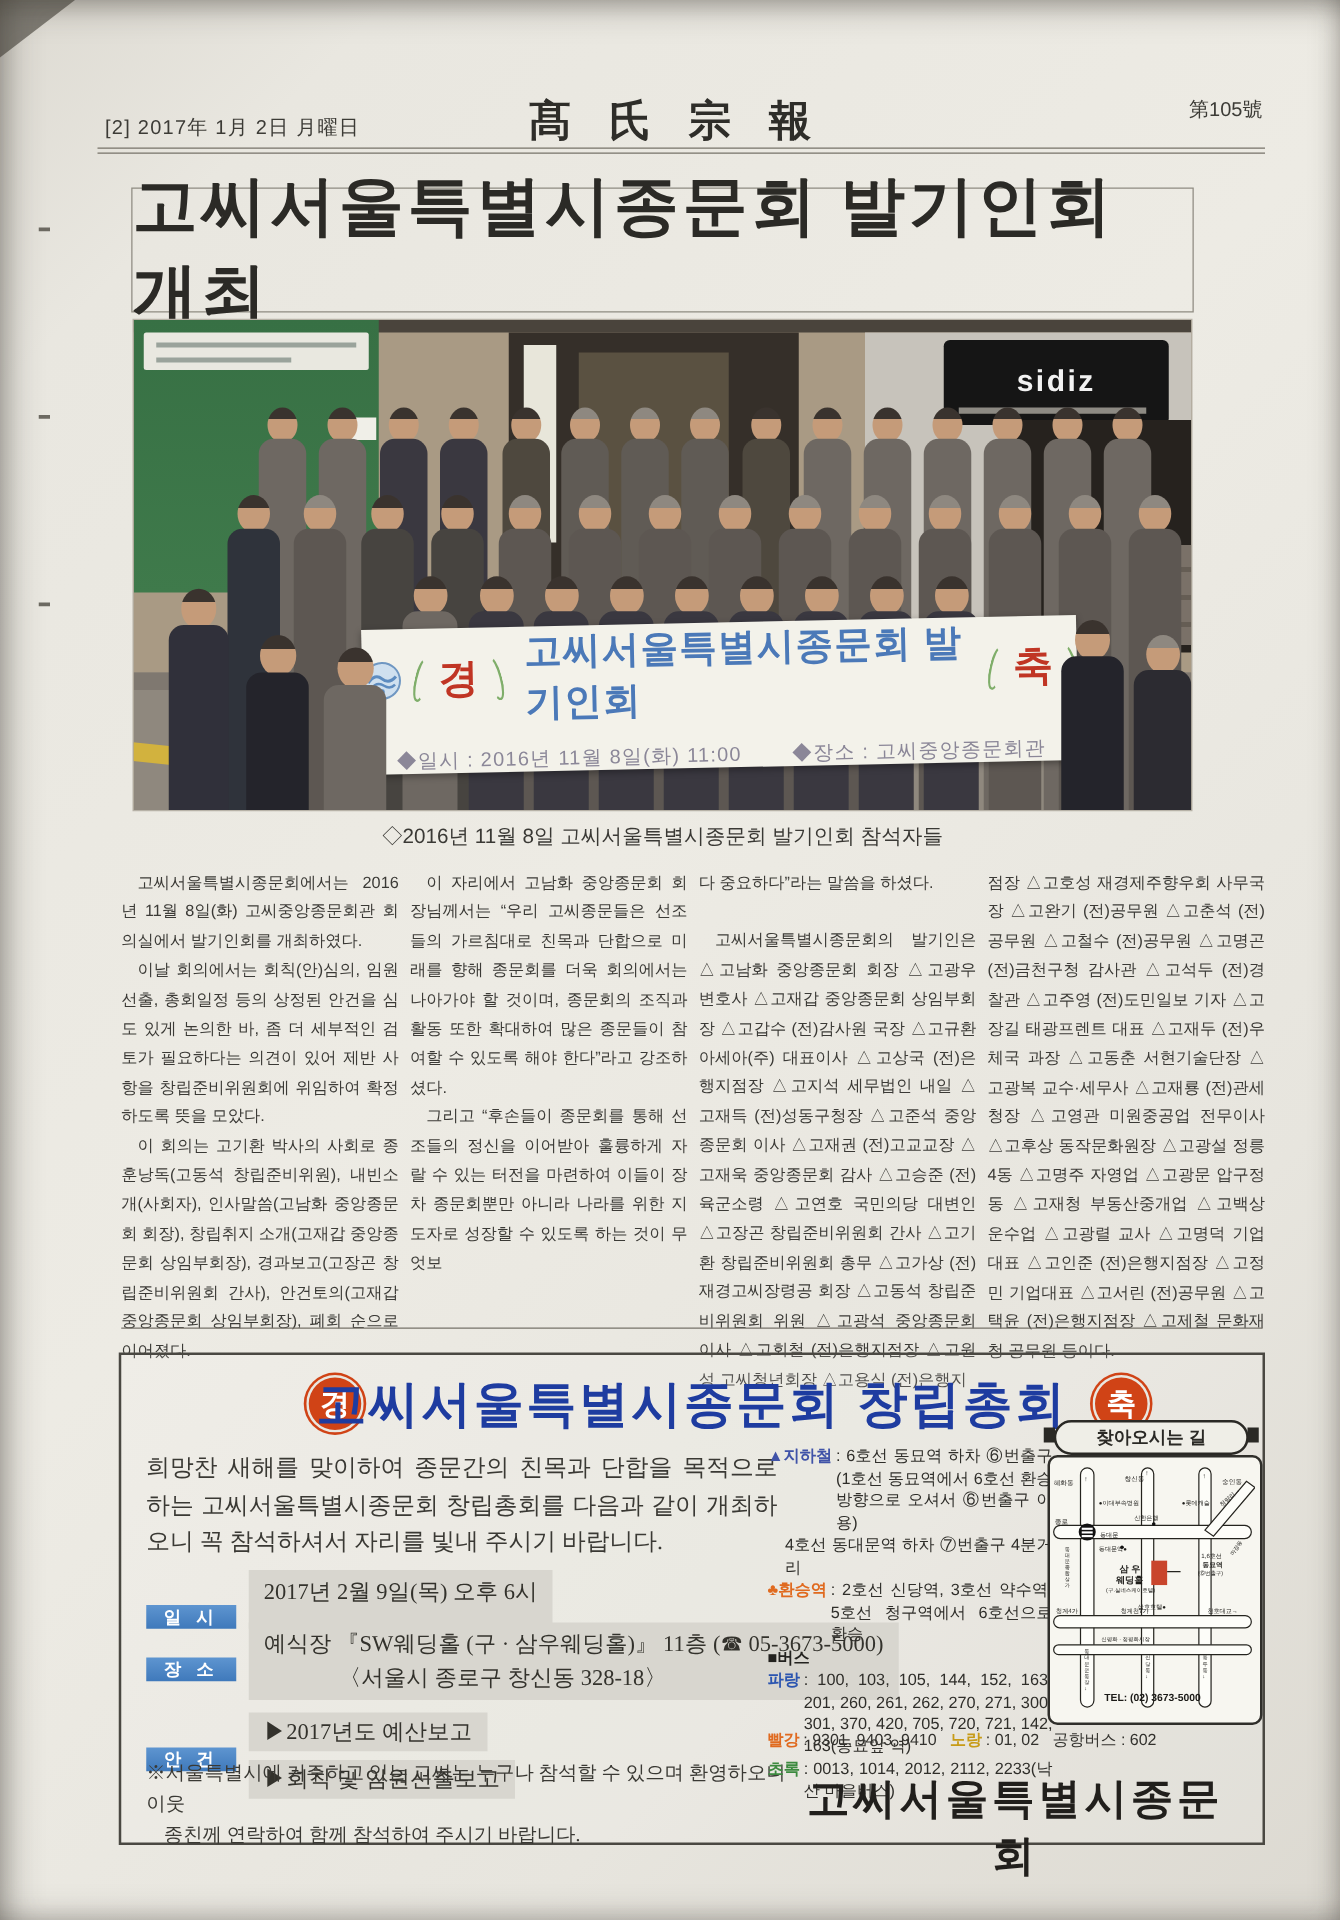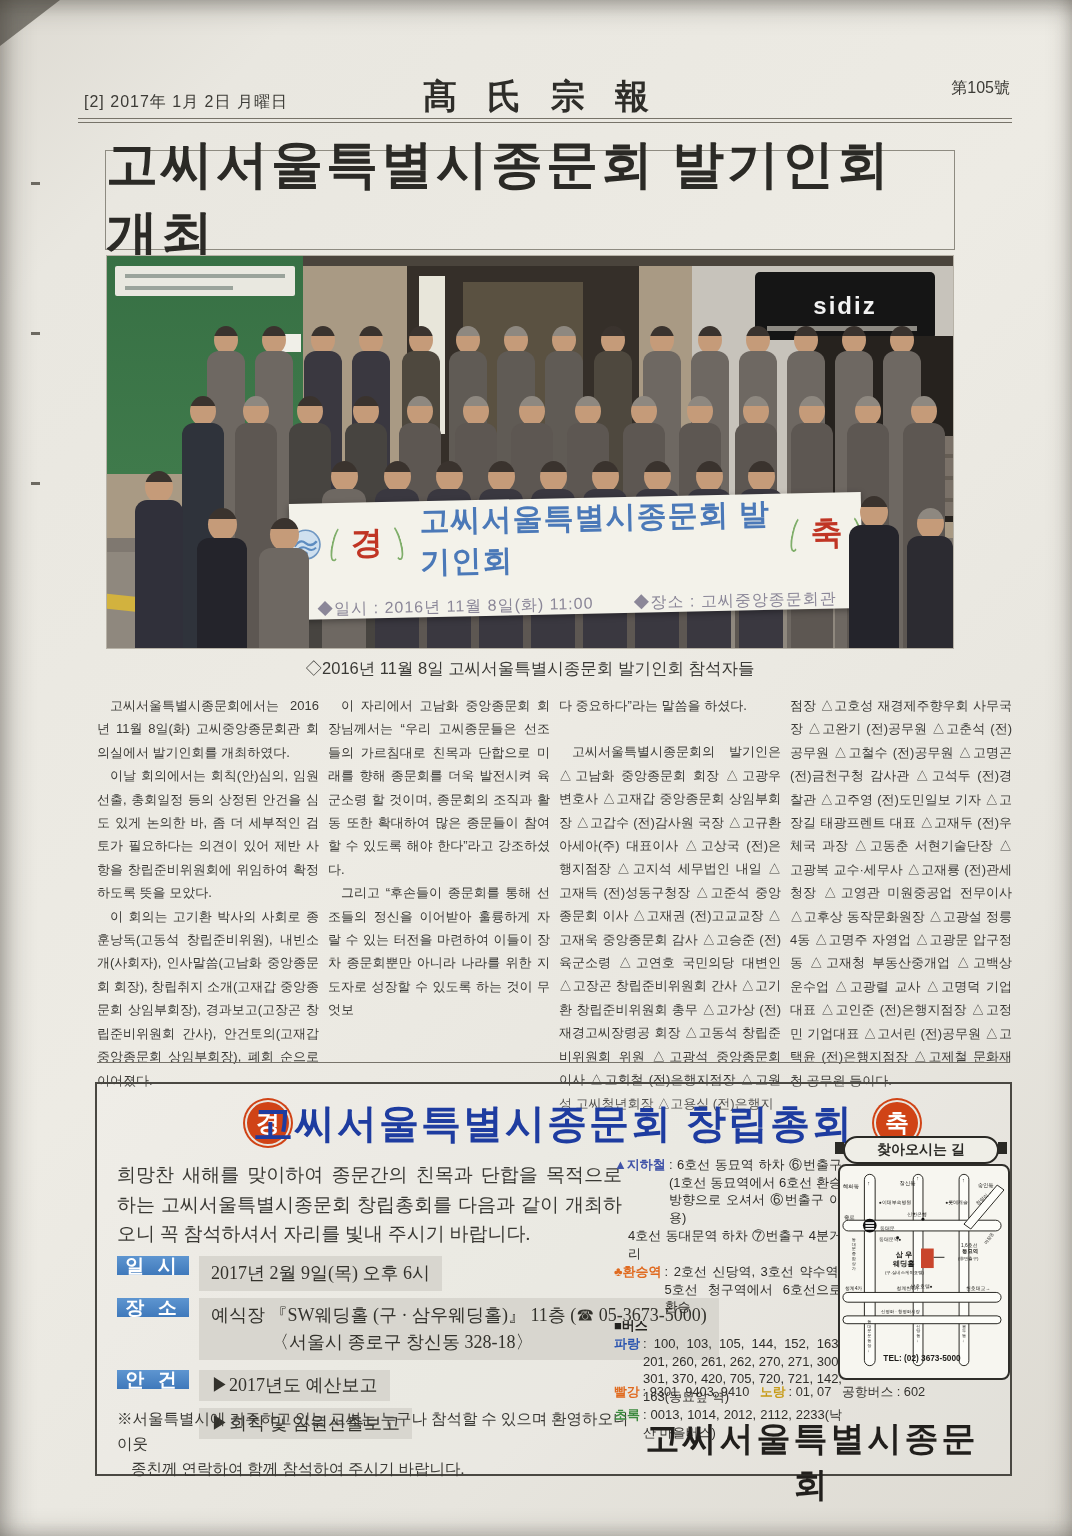--- a/index.html
+++ b/index.html
@@ -74,22 +74,22 @@
 
   
   .notice{position:absolute;left:95px;top:1082px;width:913px;height:390px;border:2px solid #4a4842;background:rgba(255,255,255,.12);}
   .seal{position:absolute;width:46px;height:46px;border-radius:50%;background:#d04316;box-shadow:0 0 0 2px #d04316, inset 0 0 0 2px #e9e7e0;
         display:flex;align-items:center;justify-content:center;color:#fff;font-size:24px;font-weight:bold;font-family:"Liberation Serif",serif;}
   .n-title{position:absolute;left:120px;right:120px;top:12px;text-align:center;font-size:40px;font-weight:bold;
            color:#1e3ca0;letter-spacing:2px;}
   .n-intro{position:absolute;left:20px;top:76px;width:505px;font-family:"Liberation Serif",serif;
            font-size:19px;line-height:29.5px;color:#3a3934;text-align:justify;word-break:break-all;}
   .n-row{position:absolute;left:20px;display:flex;align-items:stretch;}
-  .n-label{flex:0 0 72px;background:linear-gradient(#5e95d0,#3f79bb);color:#fff;font-weight:bold;font-size:19px;
-           display:flex;align-items:center;justify-content:center;letter-spacing:4px;margin-right:10px;align-self:flex-start;height:19px;}
+  .n-label{flex:0 0 72px;background:linear-gradient(#5e95d0,#3f79bb);color:#fff;font-weight:bold;font-size:14px;
+           display:flex;align-items:center;justify-content:center;letter-spacing:4px;margin-right:10px;align-self:flex-start;height:19px;margin-top:28px;}
   .n-val{background:#d8d6cf;padding:4px 12px;font-size:18px;line-height:27px;color:#33322c;font-family:"Liberation Serif",serif;}
   .n-val .l2{display:block;padding-left:60px;}
   .n-val2{display:flex;flex-direction:column;gap:7px;}
   .n-val2 span{background:#d8d6cf;padding:3px 12px 4px;font-size:18px;color:#33322c;font-family:"Liberation Serif",serif;width:max-content;}
   .n-foot{position:absolute;left:20px;top:322px;width:520px;font-size:15.5px;line-height:25px;color:#3a3934;font-family:"Liberation Serif",serif;}
   .n-foot .fl2{padding-left:14px;}
 
   
   .transport{position:absolute;left:517px;top:72px;width:228px;font-size:13px;line-height:17.5px;color:#2f2e2a;}
   .tline{display:flex;margin-bottom:1px;}
@@ -351,21 +351,21 @@
 
   <div class="caption">◇2016년 11월 8일 고씨서울특별시종문회 발기인회 참석자들</div>
 
   <div class="cols">
     <div class="col">
       <p>고씨서울특별시종문회에서는 2016년 11월 8일(화) 고씨중앙종문회관 회의실에서 발기인회를 개최하였다.</p>
       <p>이날 회의에서는 회칙(안)심의, 임원선출, 총회일정 등의 상정된 안건을 심도 있게 논의한 바, 좀 더 세부적인 검토가 필요하다는 의견이 있어 제반 사항을 창립준비위원회에 위임하여 확정하도록 뜻을 모았다.</p>
       <p>이 회의는 고기환 박사의 사회로 종훈낭독(고동석 창립준비위원), 내빈소개(사회자), 인사말씀(고남화 중앙종문회 회장), 창립취지 소개(고재갑 중앙종문회 상임부회장), 경과보고(고장곤 창립준비위원회 간사), 안건토의(고재갑 중앙종문회 상임부회장), 폐회 순으로 이어졌다.</p>
     </div>
     <div class="col">
-      <p>이 자리에서 고남화 중앙종문회 회장님께서는 “우리 고씨종문들은 선조들의 가르침대로 친목과 단합으로 미래를 향해 종문회를 더욱 발전시켜 육군소령 할 것이며, 종문회의 조직과 활동 또한 확대하여 많은 종문들이 참여할 수 있도록 해야 한다”라고 강조하셨다.</p>
+      <p>이 자리에서 고남화 중앙종문회 회장님께서는 “우리 고씨종문들은 선조들의 가르침대로 친목과 단합으로 미래를 향해 종문회를 더욱 회의에서는 나아가야 할 것이며, 종문회의 조직과 활동 또한 확대하여 많은 종문들이 참여할 수 있도록 해야 한다”라고 강조하셨다.</p>
       <p>그리고 “후손들이 종문회를 통해 선조들의 정신을 이어받아 훌륭하게 자랄 수 있는 터전을 마련하여 이들이 장차 종문회뿐만 아니라 나라를 위한 지도자로 성장할 수 있도록 하는 것이 무엇보</p>
     </div>
     <div class="col">
       <p class="cont">다 중요하다”라는 말씀을 하셨다.</p>
       <p class="gap">고씨서울특별시종문회의 발기인은 △고남화 중앙종문회 회장 △고광우 변호사 △고재갑 중앙종문회 상임부회장 △고갑수 (전)감사원 국장 △고규환 아세아(주) 대표이사 △고상국 (전)은행지점장 △고지석 세무법인 내일 △고재득 (전)성동구청장 △고준석 중앙종문회 이사 △고재권 (전)고교교장 △고재욱 중앙종문회 감사 △고승준 (전)육군소령 △고연호 국민의당 대변인 △고장곤 창립준비위원회 간사 △고기환 창립준비위원회 총무 △고가상 (전)재경고씨장령공 회장 △고동석 창립준비위원회 위원 △고광석 중앙종문회 이사 △고회철 (전)은행지점장 △고원성 고씨청년회장 △고용식 (전)은행지</p>
     </div>
     <div class="col">
       <p class="cont">점장 △고호성 재경제주향우회 사무국장 △고완기 (전)공무원 △고춘석 (전)공무원 △고철수 (전)공무원 △고명곤 (전)금천구청 감사관 △고석두 (전)경찰관 △고주영 (전)도민일보 기자 △고장길 태광프렌트 대표 △고재두 (전)우체국 과장 △고동춘 서현기술단장 △고광복 교수·세무사 △고재룡 (전)관세청장 △고영관 미원중공업 전무이사 △고후상 동작문화원장 △고광설 정릉4동 △고명주 자영업 △고광문 압구정동 △고재청 부동산중개업 △고백상 운수업 △고광렬 교사 △고명덕 기업대표 △고인준 (전)은행지점장 △고정민 기업대표 △고서린 (전)공무원 △고택윤 (전)은행지점장 △고제철 문화재청 공무원 등이다.</p>
     </div>
   </div>
@@ -421,21 +421,21 @@
         <span class="tl blue">파랑</span>
         <span class="tt">: 100, 103, 105, 144, 152, 163, 201, 260, 261, 262, 270, 271, 300, 301, 370, 420, 705, 720, 721, 142, 163(동묘앞 역)</span>
       </div>
       <div class="tline">
         <span class="tl green">초록</span>
         <span class="tt">: 0013, 1014, 2012, 2112, 2233(낙산 마을버스)</span>
       </div>
     </div>
     <div class="t-last">
       <b class="tl red">빨강</b><span>: 9301, 9403, 9410</span>&nbsp;&nbsp;
-      <b class="tl yellow">노랑</b><span>: 01, 07</span>&nbsp;&nbsp;
+      <b class="tl yellow">노랑</b><span>: 01, 02</span>&nbsp;&nbsp;
       <span>공항버스 : 602</span>
     </div>
 
     <div class="map-tab">찾아오시는 길</div>
     <div class="map-box">
       <svg id="map-svg" viewBox="0 0 336 424" width="164" height="208">
         <rect class="road" x="50" y="16" width="22" height="392" rx="11"></rect>
         <rect class="road" x="150" y="16" width="20" height="392" rx="10"></rect>
         <rect class="road" x="244" y="16" width="20" height="392" rx="10"></rect>
         <rect class="road" x="6" y="110" width="324" height="22" rx="11"></rect>

